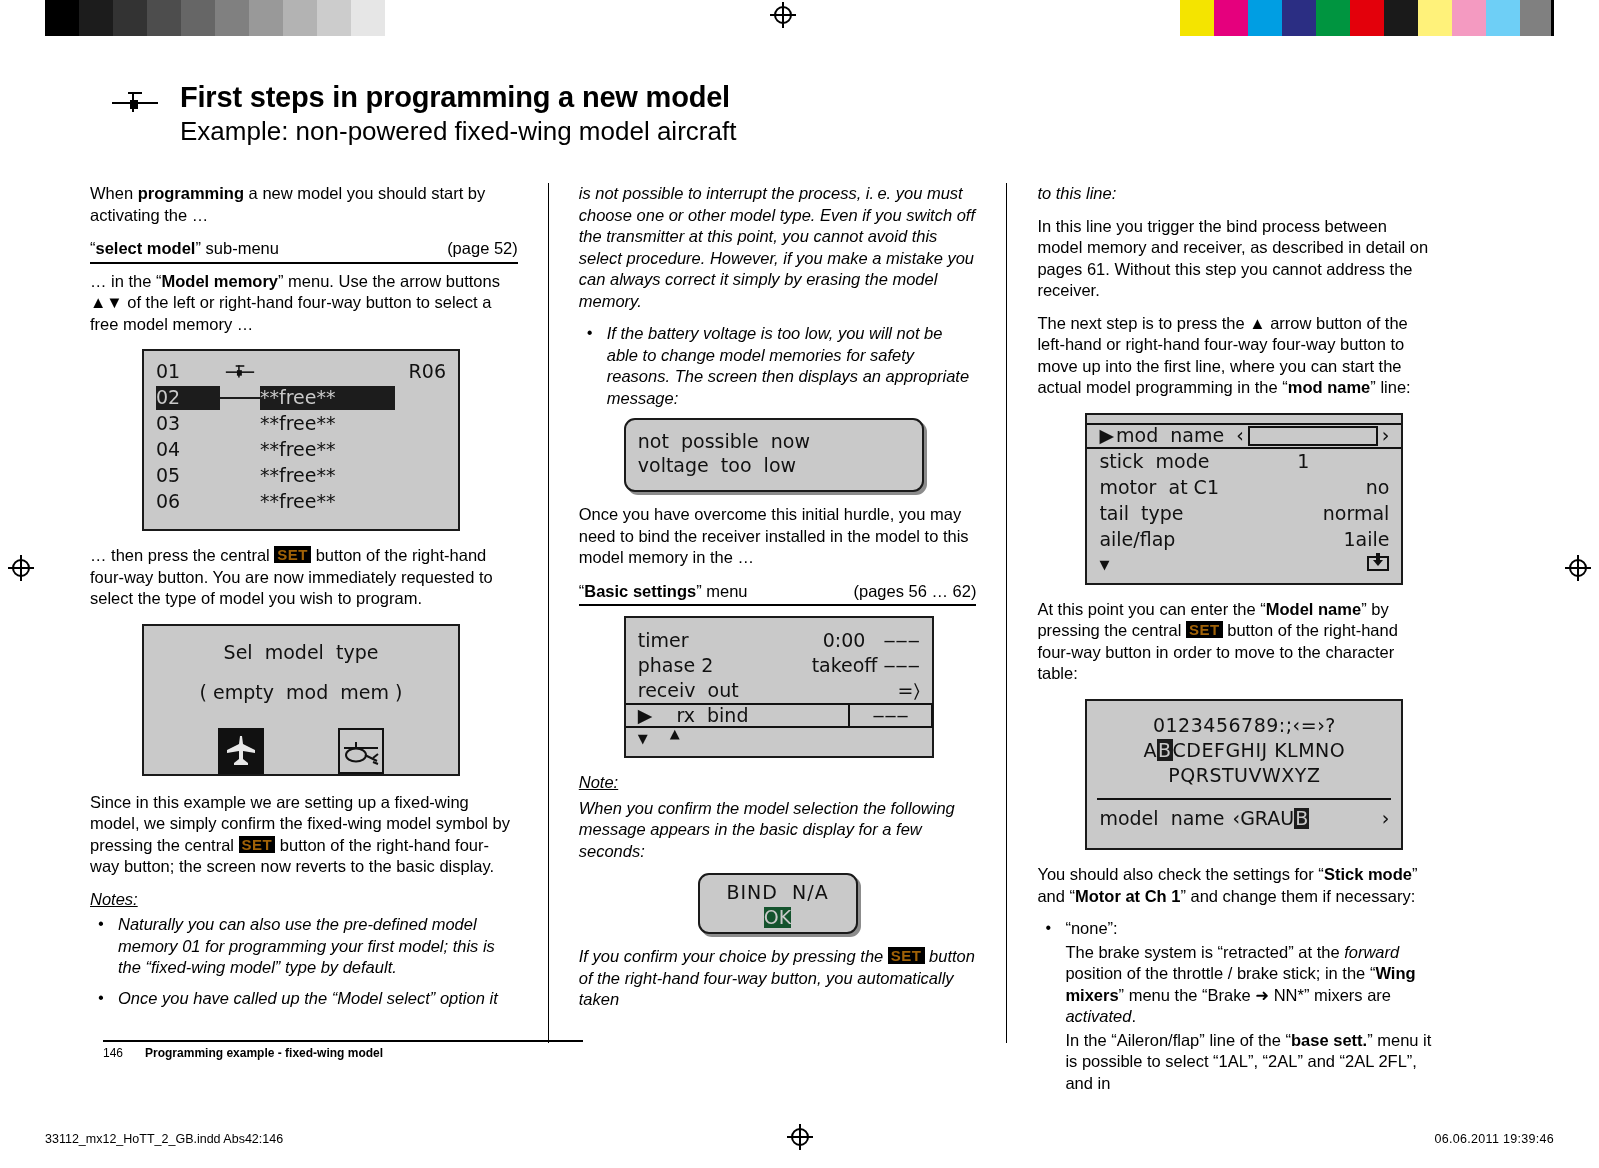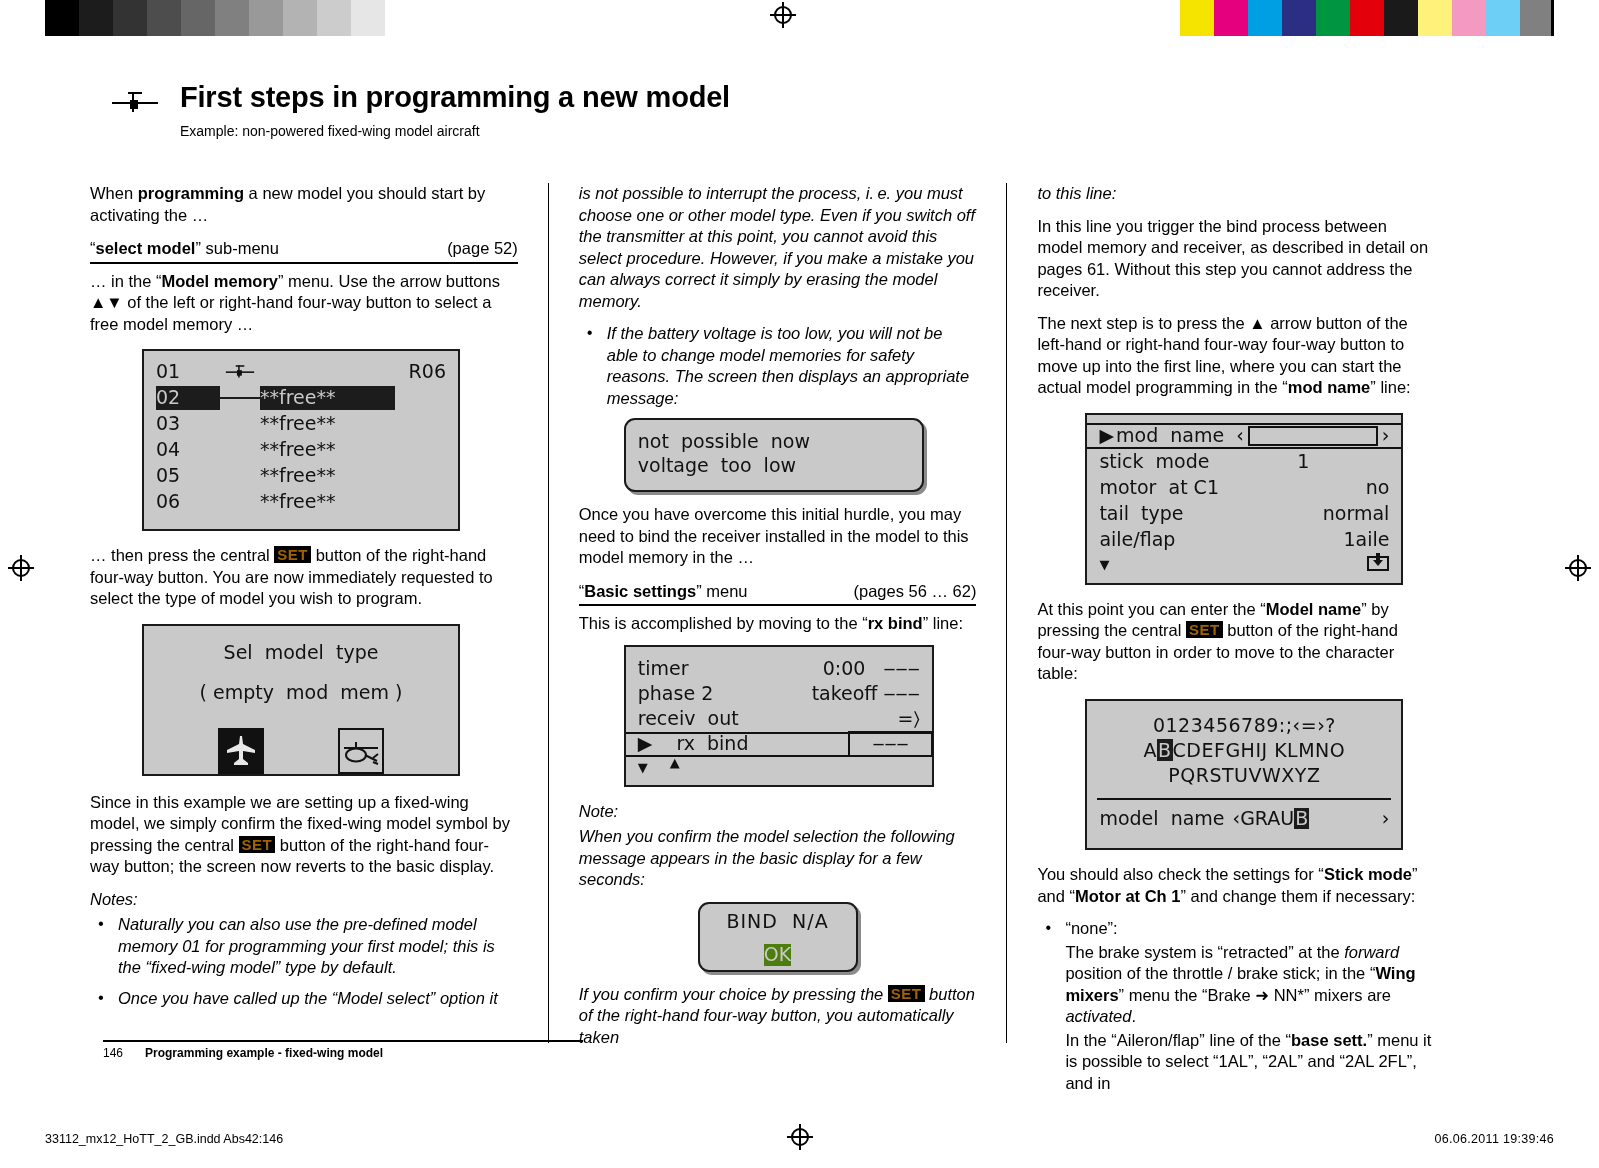--- a/index.html
+++ b/index.html
@@ -34,21 +34,21 @@
   }
 
   
   #header { position:absolute; left:112px; top:80px; }
   .plane-mark { position:absolute; left:0px; top:10px; width:46px; height:26px; }
   #title-block { margin-left:68px; }
   h1.page-title {
     font-size:29px; font-weight:bold; margin:0; letter-spacing:-0.2px;
     line-height:34px;
   }
-  .page-subtitle { font-size:14px; margin:4px 0 0 0; line-height:26px; }
+  .page-subtitle { font-size:26px; margin:4px 0 0 0; line-height:26px; }
 
   
   #columns {
     position:absolute; left:90px; top:183px; width:1345px; height:860px;
     display:flex;
   }
   .col { width:440px; position:relative; font-size:16.5px; line-height:21.5px; }
   .col.c2 { margin-left:30px; padding-left:30px; border-left:1.5px solid #000; width:440px;}
   .col.c3 { margin-left:30px; padding-left:30px; border-left:1.5px solid #000; width:440px;}
 
@@ -58,21 +58,21 @@
   i, .ital { font-style:italic; }
 
   .rule-head {
     display:flex; justify-content:space-between; align-items:baseline;
     border-bottom:2px solid #000; padding-bottom:2px; margin:12px 0 7px 0;
     font-size:16.5px;
     gap:46px;
   }
   .rule-head .pg { font-weight:normal; }
 
-  .notes-label { font-style:italic; margin:2px 0 4px 0; }
+  .notes-label { font-style:italic; text-decoration:underline; margin:2px 0 4px 0; }
 
   ul.bullets { list-style:none; margin:0; padding:0; }
   ul.bullets > li {
     position:relative; padding-left:28px; margin-bottom:9px;
     font-style:italic;
   }
   ul.bullets > li::before {
     content:"\2022"; position:absolute; left:8px; top:-1px; font-size:16px;
   }
   ul.bullets.upright > li { font-style:normal; }
@@ -296,21 +296,20 @@
       <div class="lcd-row">voltage  too  low</div>
     </div>
 
     <p>Once you have overcome this initial hurdle, you may need to bind the receiver installed in the model to this model memory in the …</p>
 
     <div class="rule-head">
       <span><span>“</span><b>Basic settings</b><span>”</span><span> menu</span></span>
       <span class="pg">(pages 56 … 62)</span>
     </div>
 
-    <p class="tight"><span>This is accomplished by moving to the “</span><b>rx bind</b><span>” line:</span></p>
 
     <div class="lcd lcd-bind">
       <div class="lcd-row">
         <span class="lab">timer</span>
         <span class="val">0:00   ‒‒‒</span>
       </div>
       <div class="lcd-row">
         <span class="lab">phase 2</span>
         <span class="val">takeoff ‒‒‒</span>
       </div>
@@ -326,21 +325,21 @@
       <div class="lcd-row" style="height:22px">
         <span class="arrow-small">▼</span><span class="arrow-small" style="position:relative;top:-5px">▲</span>
       </div>
     </div>
 
     <div class="notes-label" style="margin-top:14px">Note:</div>
     <p class="ital">When you confirm the model selection the following message appears in the basic display for a few seconds:</p>
 
     <div class="lcd rounded bindna">
       <div style="white-space:pre;letter-spacing:1px">BIND  N/A</div>
-      <div style="background:#4d7c0f;color:#c9c9c9;display:inline-block;padding:0 0;margin-top:12px">OK</div>
+      <div style="background:#14532d;color:#c9c9c9;display:inline-block;padding:0 0;margin-top:3px">OK</div>
     </div>
 
     <p><span class="ital">If you confirm your choice by pressing the </span><span class="setkey">SET</span><span class="ital"> button of the right-hand four-way button, you automatically taken</span></p>
   </div>
 
   <div class="col c3">
 
     <p class="ital">to this line:</p>
     <p>In this line you trigger the bind process between model memory and receiver, as described in detail on pages 61. Without this step you cannot address the receiver.</p>
     <p><span>The next step is to press the ▲ arrow button of the left-hand or right-hand four-way four-way button to move up into the first line, where you can start the actual model programming in the “</span><b>mod name</b><span>” line:</span></p>

